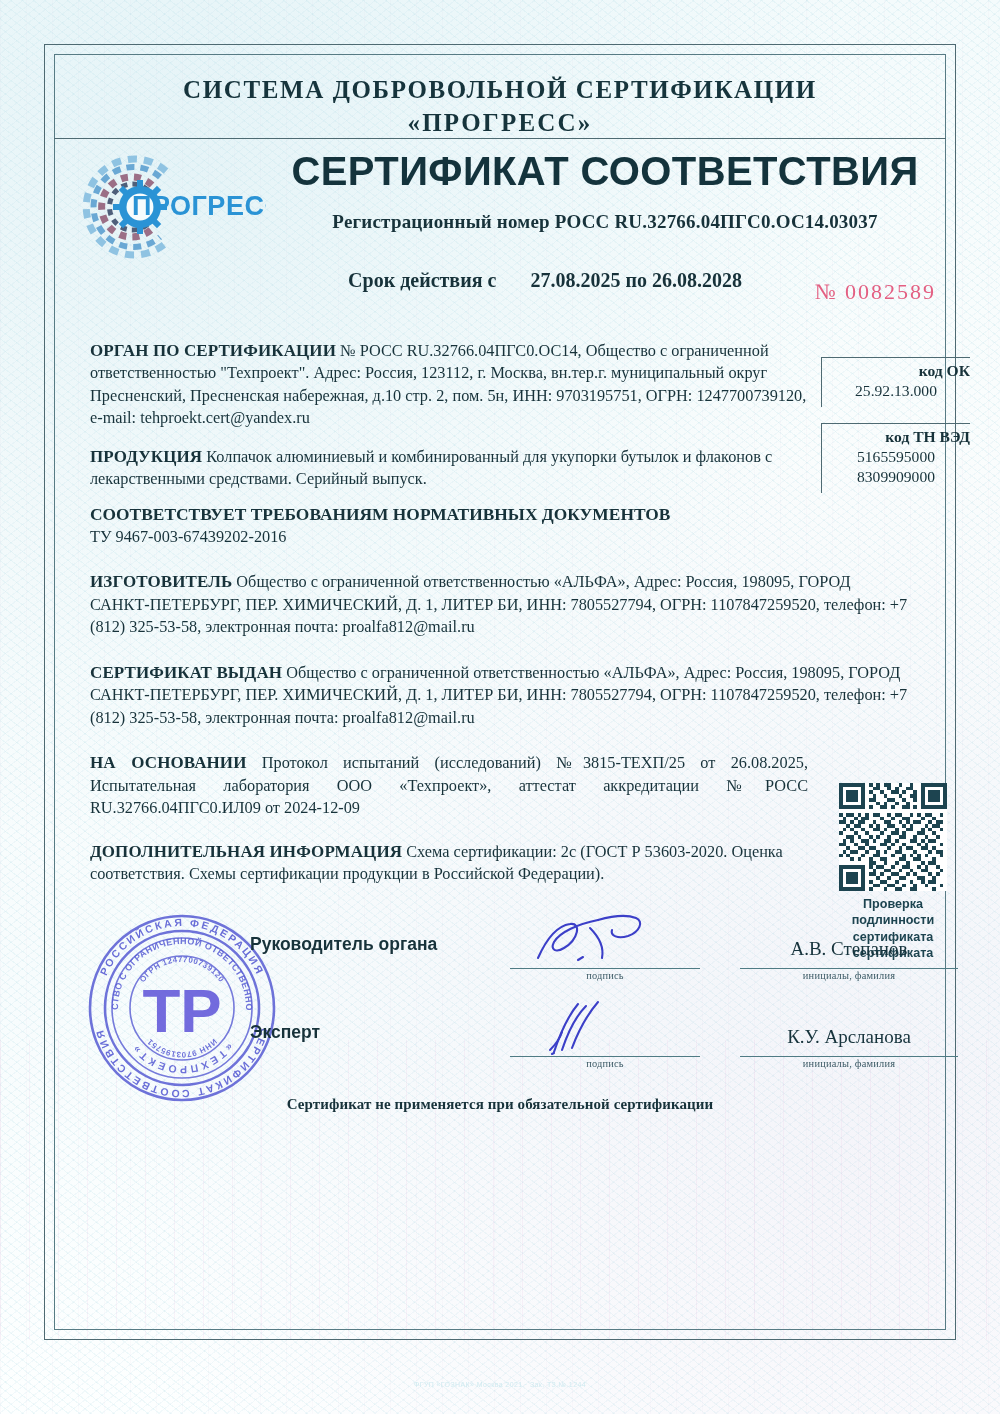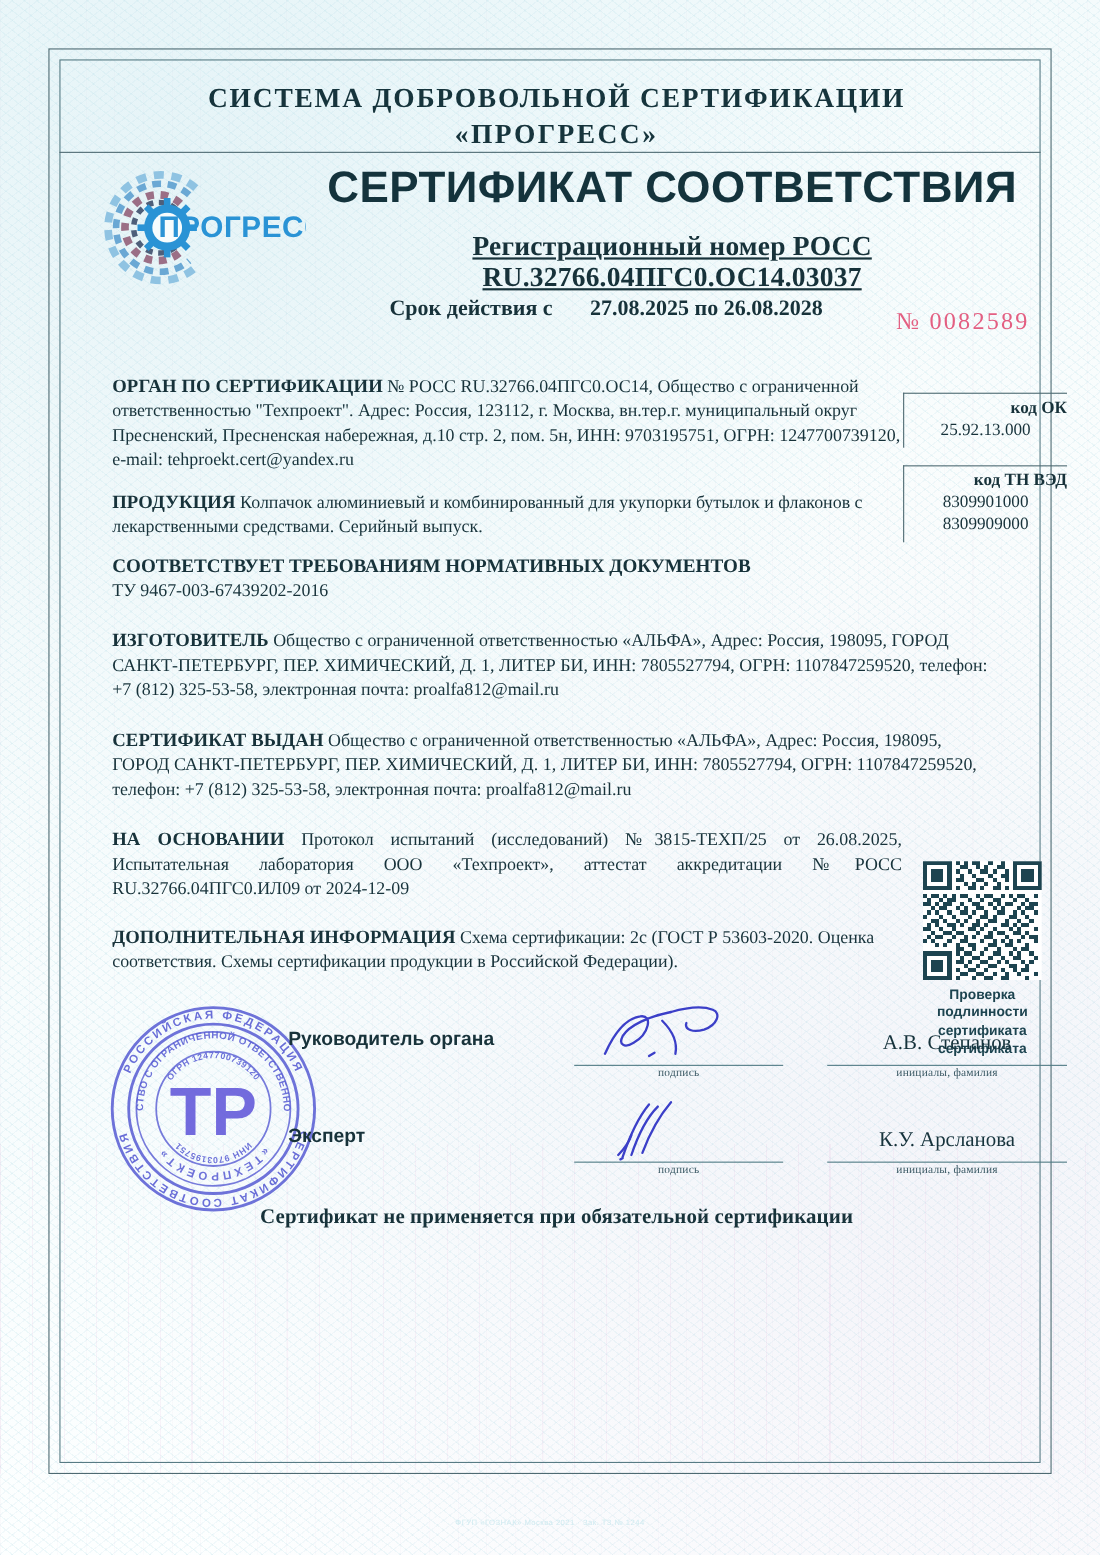--- a/index.html
+++ b/index.html
@@ -30,42 +30,42 @@
   .vstripes{
     position:absolute;left:0;right:0;top:1040px;height:300px;
     background:repeating-linear-gradient(90deg,
       rgba(220,150,205,.10) 0 1px, transparent 1px 29px);
   }
   
   .frame-outer{position:absolute;left:44px;top:44px;right:44px;bottom:74px;border:1.6px solid #4e6a72;}
   .frame-inner{position:absolute;left:54px;top:54px;right:54px;bottom:84px;border:1.2px solid #577b84;}
   .hdr-rule{position:absolute;left:54px;right:54px;top:138px;height:0;border-top:1.3px solid #4e6a72;}
 
-  .content{position:absolute;left:54px;top:54px;right:54px;bottom:84px;padding-left:12px;}
+  .content{position:absolute;left:54px;top:54px;right:54px;bottom:84px;}
 
   
   .doc-head{
     text-align:center;padding-top:20px;
     font-size:25px;font-weight:700;letter-spacing:1.6px;
     line-height:1.30;color:#16343c;
   }
   .doc-head .l2{letter-spacing:2.2px;}
 
   
   .title-band{position:relative;height:200px;}
   .logo{position:absolute;left:22px;top:14px;width:190px;height:108px;}
   .main-title{
     position:absolute;left:210px;right:0;top:10px;
     text-align:center;
     font-family:"Liberation Sans", sans-serif;
     font-size:40px;font-weight:700;letter-spacing:.4px;color:#14333c;
   }
   .reg-no{
     position:absolute;left:210px;right:0;top:72px;text-align:center;
-    font-size:25px;font-weight:700;letter-spacing:.2px;text-decoration:underline;
+    font-size:19px;font-weight:700;letter-spacing:.2px;
   }
   .valid{
     position:absolute;left:210px;right:120px;top:130px;text-align:center;
     font-size:20px;font-weight:700;
   }
   .valid .gap{display:inline-block;width:34px;}
   .serial{
     position:absolute;right:10px;top:140px;
     font-size:22px;color:#e35f82;letter-spacing:2px;font-family:Liberation Serif, serif;
   }
@@ -117,21 +117,21 @@
   .sig-name{
     position:absolute;left:650px;width:218px;top:22px;text-align:center;
     font-size:19px;color:#16333c;
   }
   .scribble{position:absolute;left:430px;top:-6px;width:170px;height:62px;}
 
   .stamp{position:absolute;left:28px;top:-8px;width:200px;height:200px;opacity:.93;}
 
   .disclaimer{
     text-align:center;margin-top:4px;
-    font-size:19px;font-weight:700;letter-spacing:.1px;color:#17323a;
+    font-size:15px;font-weight:700;letter-spacing:.1px;color:#17323a;
   }
   .microtext{
     position:absolute;left:0;right:0;bottom:26px;text-align:center;
     font-size:7px;color:#cfeaf0;letter-spacing:.4px;
     font-family:"Liberation Sans", sans-serif;
   }
 </style>
 </head>
 <body>
 
@@ -197,21 +197,21 @@
   </div>
 
   <div class="body-area">
 
     <div class="codebox" id="code-ok">
       <div class="t">код  ОК</div>
       <div>25.92.13.000</div>
     </div>
     <div class="codebox" id="code-tnved">
       <div class="t">код ТН ВЭД</div>
-      <div>8309901000</div>
+      <div>5165595000</div>
       <div>8309909000</div>
     </div>
 
     <div class="qr-wrap">
       <svg class="qr" viewBox="0 0 29 29" shape-rendering="crispEdges">
         <rect width="29" height="29" fill="#ffffff"></rect>
         <g fill="#1d4450">
           <path d="M0,0h7v7h-7z M1,1v5h5v-5z"></path>
             <rect x="2" y="2" width="3" height="3"></rect>
           <path d="M22,0h7v7h-7z M23,1v5h5v-5z"></path>

